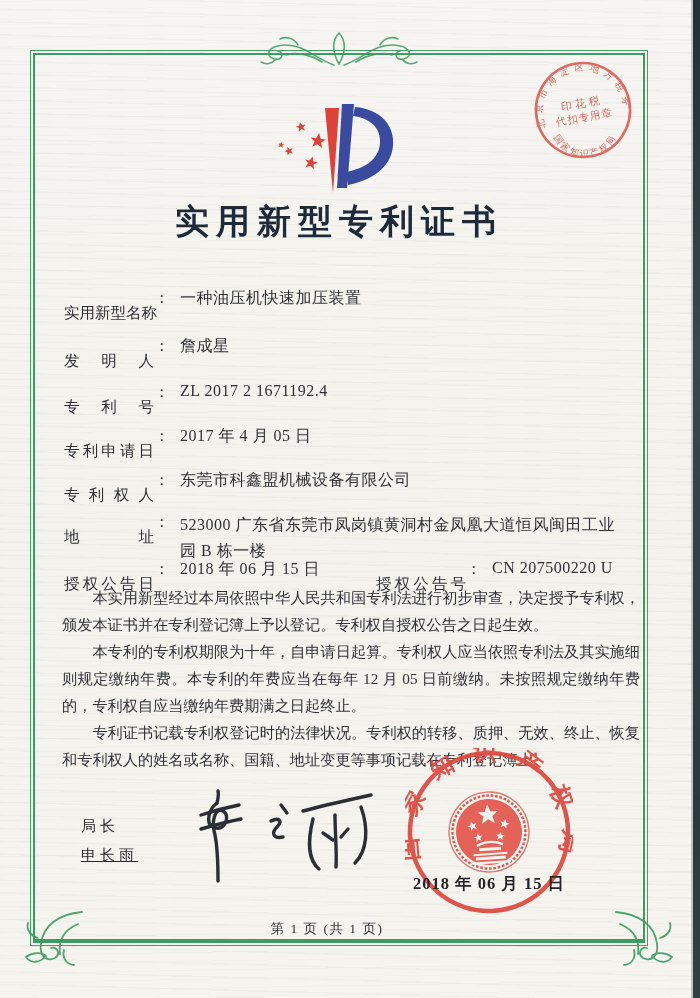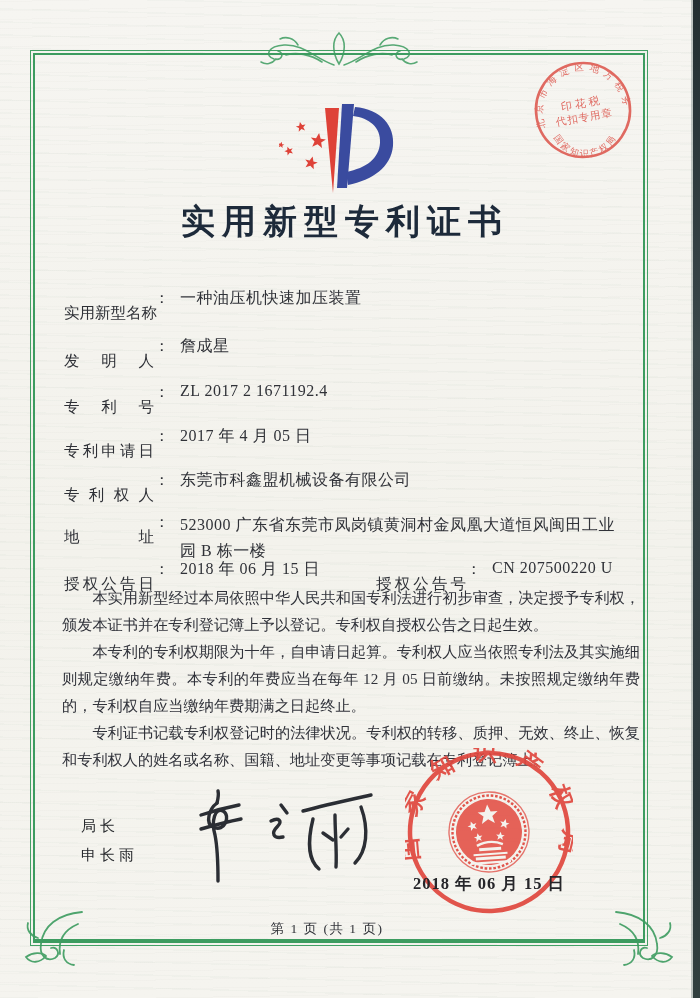--- a/index.html
+++ b/index.html
@@ -18,33 +18,33 @@
     background:linear-gradient(180deg,#232f32,#3a474a 35%,#2c393c 80%,#31403f);}
   .scan-edge-hl{position:absolute;right:7px;top:0;width:2px;height:100%;background:rgba(90,110,110,0.35);}
   .frame{position:absolute;left:30px;top:50px;width:618px;height:896px;
     border:1px solid #43a065;padding:2px;box-sizing:border-box;}
   .frame-inner{width:100%;height:100%;box-sizing:border-box;
     border:2px solid #3d9c60;border-bottom-width:4px;}
   .orn{position:absolute;pointer-events:none;}
   .cert-no{position:absolute;left:64px;top:96px;font-size:17px;letter-spacing:2.5px;color:#2f3237;}
   .logo{position:absolute;left:279px;top:101px;}
   .title{position:absolute;left:30px;top:199px;width:618px;text-align:center;
-    font-size:34px;font-weight:700;letter-spacing:7px;color:#1d2a3a;padding-left:6px;}
+    font-size:34px;font-weight:700;letter-spacing:7px;color:#1d2a3a;}
   .field{position:absolute;left:64px;font-size:15.5px;color:#2e3036;white-space:nowrap;}
   .flabel{display:inline-block;width:90px;text-align:justify;text-align-last:justify;vertical-align:top;margin-top:15px;}
   .colon{display:inline-block;width:16px;vertical-align:top;}
   .fvalue{font-size:16px;letter-spacing:0.5px;margin-left:10px;vertical-align:top;color:#303238;}
   .field-address .fvalue{display:inline-block;width:440px;white-space:normal;line-height:26px;}
   .paras{position:absolute;left:62px;top:584px;width:578px;font-size:15.2px;line-height:27px;
     text-align:justify;color:#30323a;font-family:Liberation Serif, serif;}
   .paras p{margin:0;text-indent:2em;}
   .director-title{position:absolute;left:81px;top:817px;font-size:15px;letter-spacing:4px;
     font-family:"Liberation Sans","DejaVu Sans",sans-serif;color:#26282c;font-weight:500;}
   .director-name{position:absolute;left:81px;top:846px;font-size:15px;letter-spacing:4px;
-    font-family:"Liberation Sans","DejaVu Sans",sans-serif;color:#26282c;font-weight:500;}
+    font-family:"Liberation Sans","DejaVu Sans",sans-serif;color:#26282c;font-weight:500;text-decoration:underline;}
   .signature{position:absolute;left:185px;top:783px;}
   .tax-stamp{position:absolute;left:531px;top:58px;}
   .office-seal{position:absolute;left:405px;top:748px;}
   .seal-date{position:absolute;left:405px;top:873px;width:168px;text-align:center;
     font-size:16.5px;font-weight:600;letter-spacing:1px;color:#26262a;}
   .footer{position:absolute;left:30px;top:920px;width:594px;text-align:center;
     font-size:13.5px;letter-spacing:1.5px;color:#33353b;}
 </style>
 </head>
 <body>

